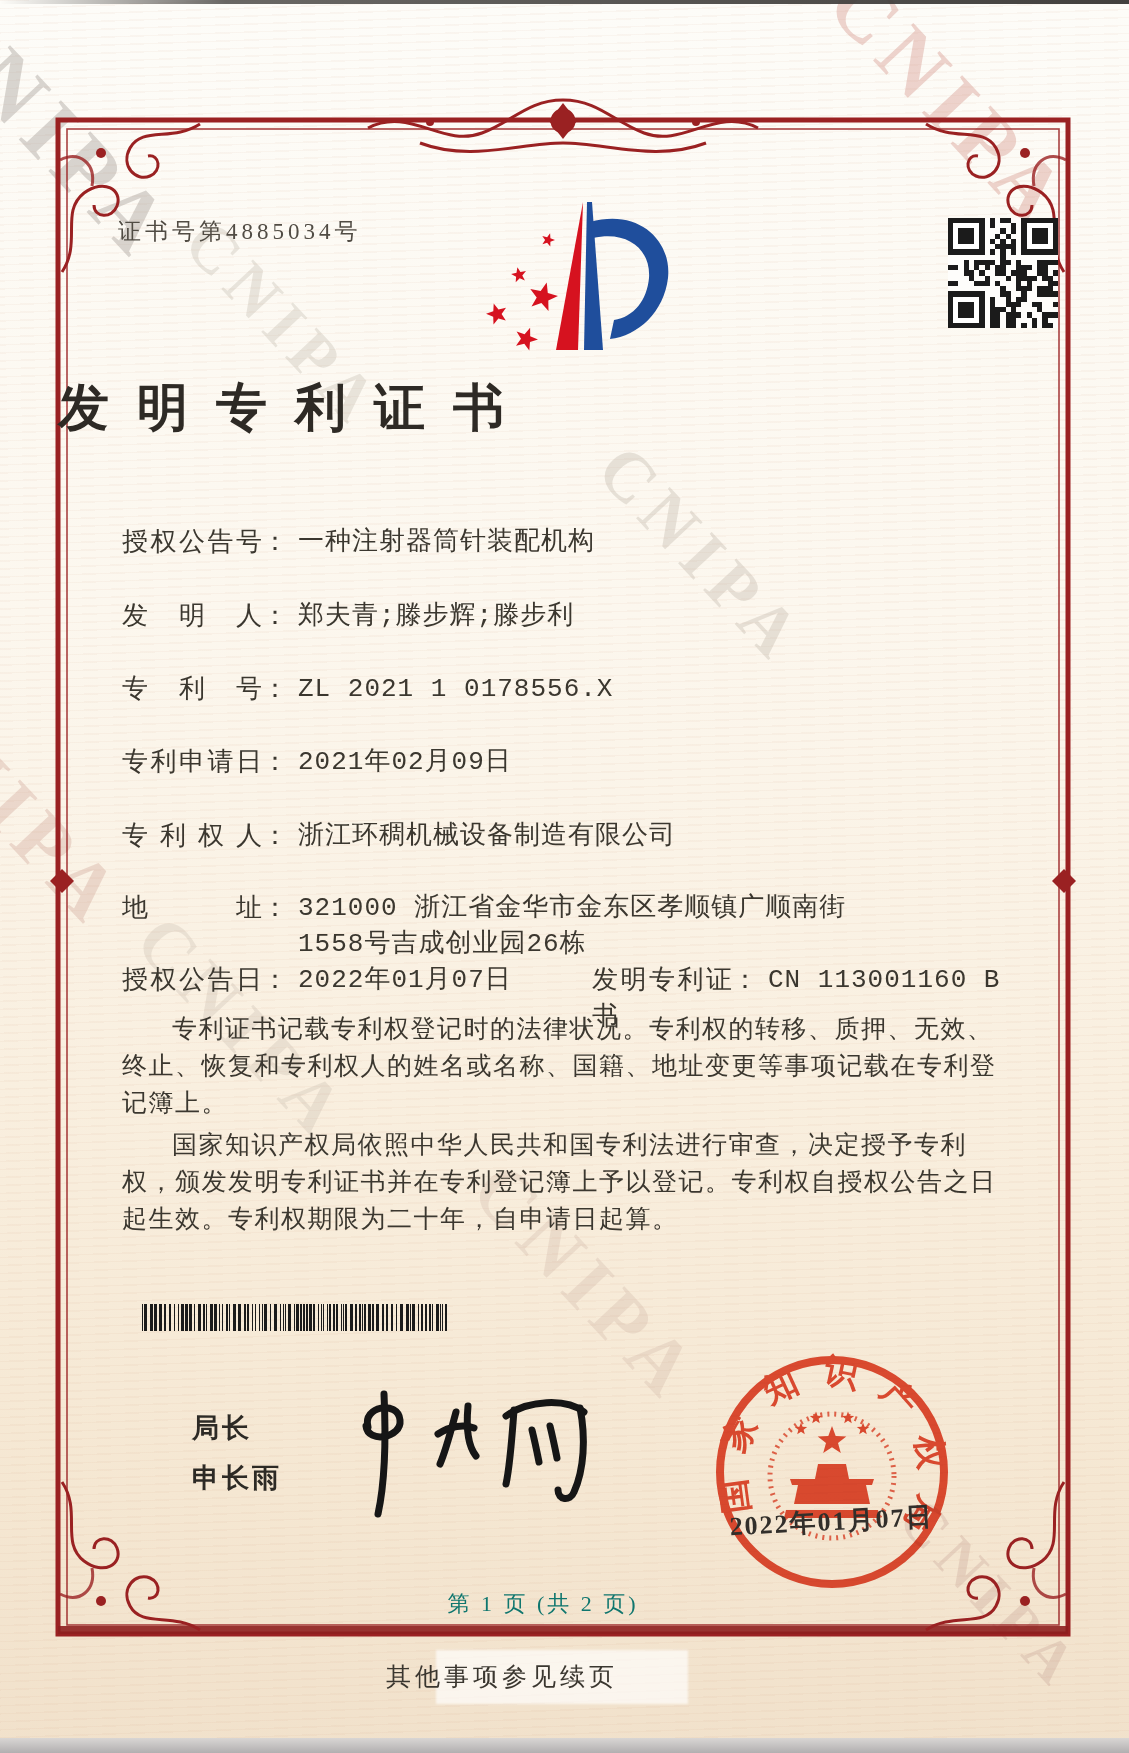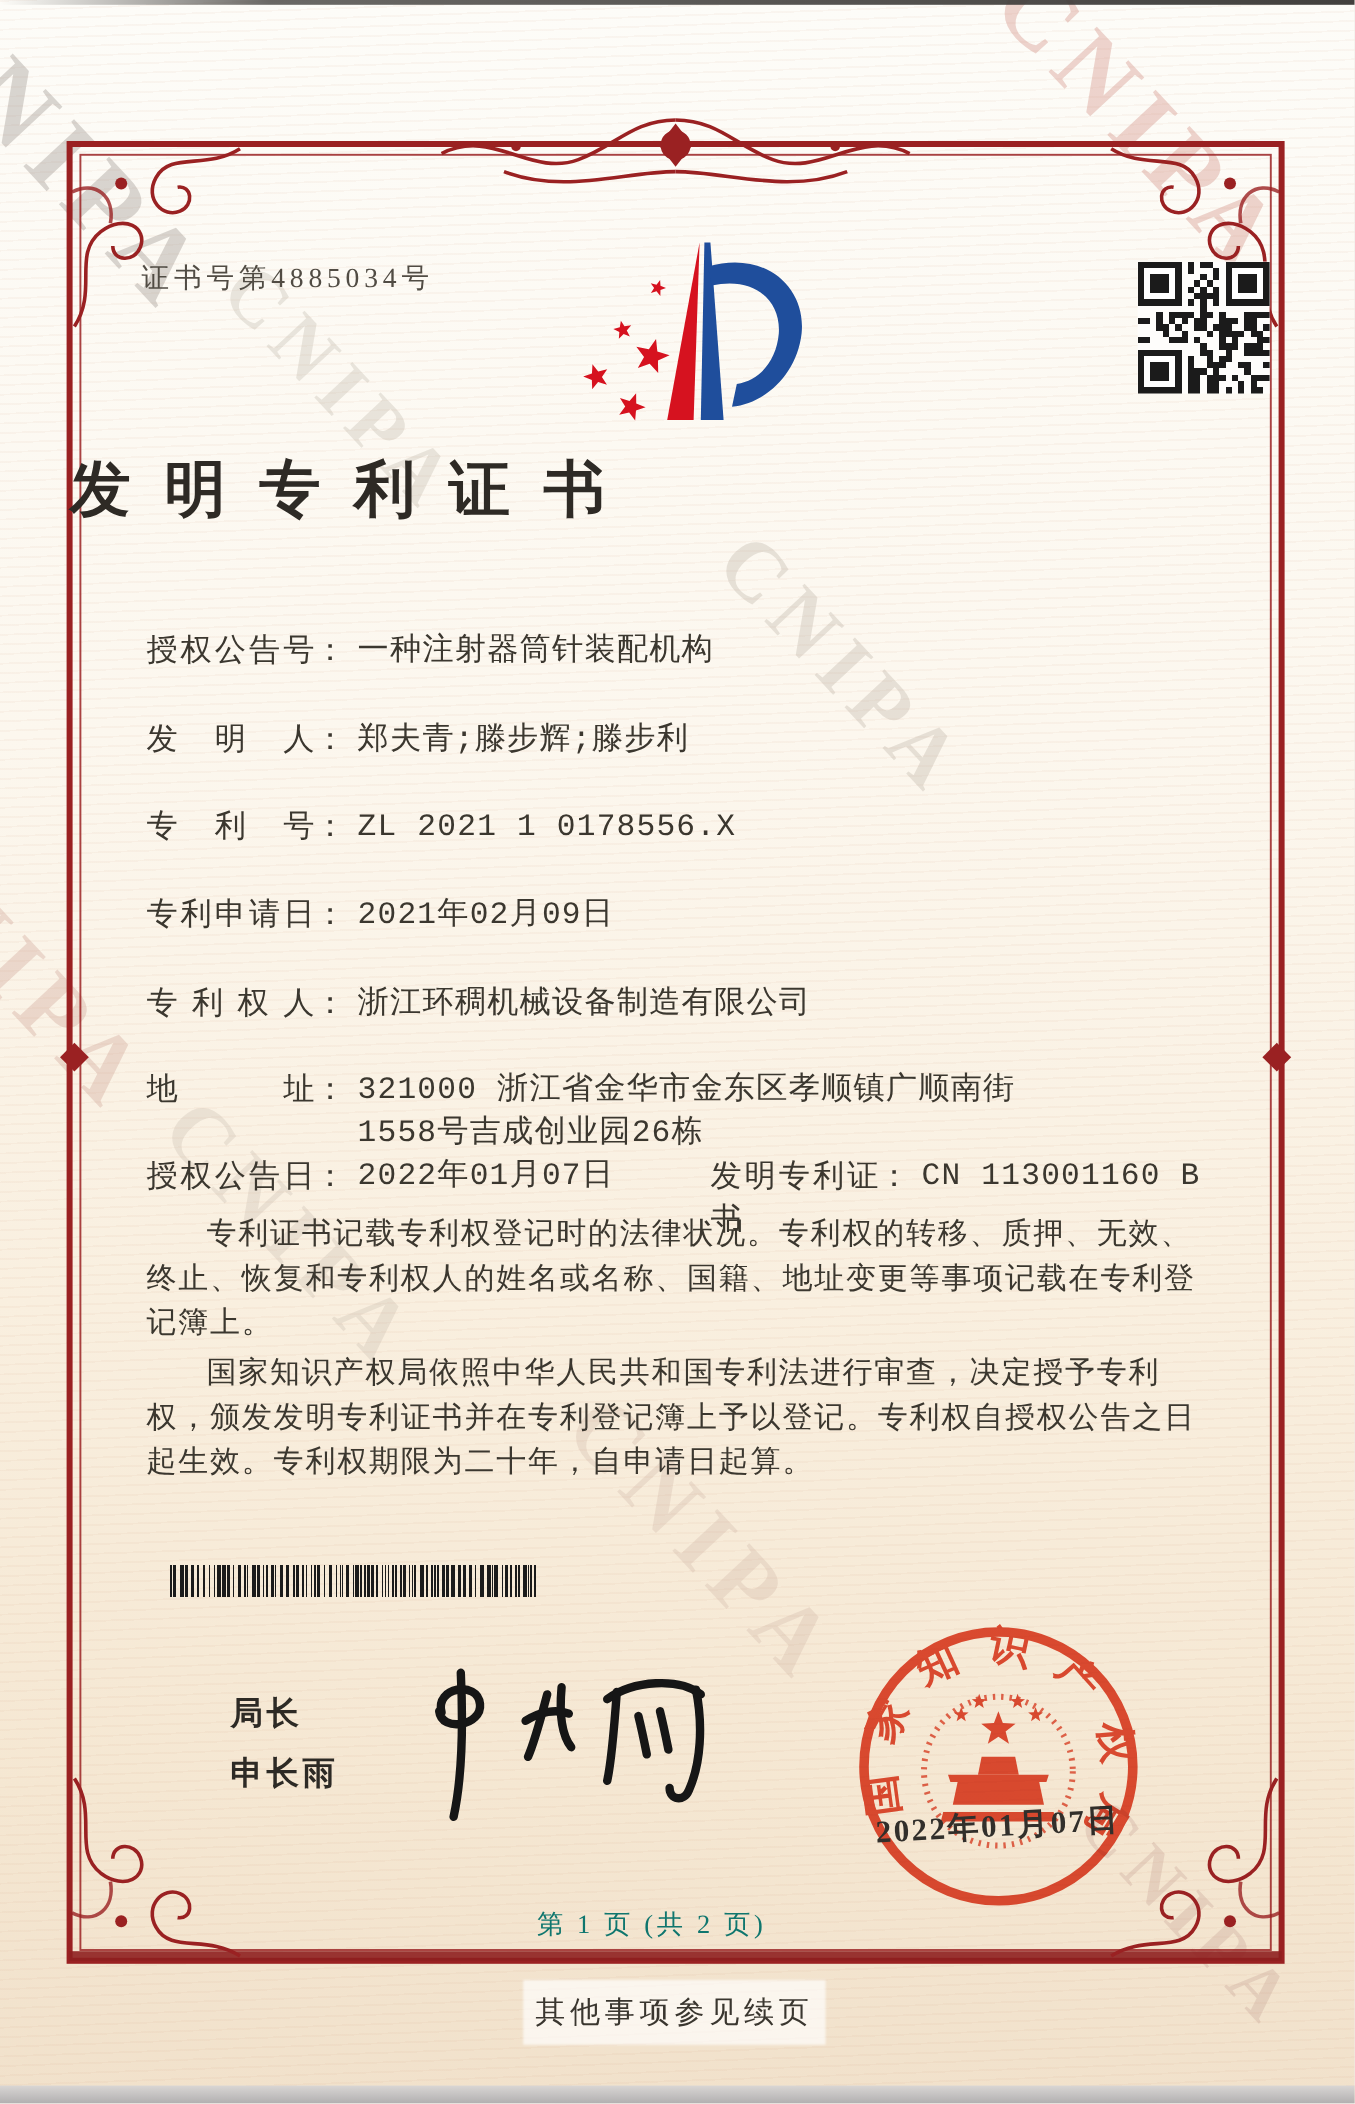--- a/index.html
+++ b/index.html
@@ -27,21 +27,21 @@
   .paras{position:absolute;left:122px;width:886px;top:1010px;font-size:25px;line-height:37px;
     color:#3b372f;letter-spacing:1.5px;}
   .paras p{margin:0 0 5px 0;text-indent:2em;}
   .bureau{position:absolute;left:144px;top:1410px;font-family:"Liberation Sans","DejaVu Sans",sans-serif;
     font-size:27px;font-weight:700;color:#2d2a25;letter-spacing:3px;margin-left:48px;}
   .bureau2{top:1460px;}
   .pageinfo{position:absolute;left:393px;width:300px;top:1589px;text-align:center;
     font-size:22px;color:#0f766e;letter-spacing:3px;}
   .contnote-strip{position:absolute;left:436px;top:1650px;width:252px;height:54px;
     background:rgba(255,255,255,.66);filter:blur(1px);}
-  .contnote{position:absolute;left:386px;width:352px;top:1660px;text-align:center;
+  .contnote{position:absolute;left:386px;width:352px;top:1660px;text-align:left;
     font-size:25px;color:#3a362f;letter-spacing:4px;}
   .qr{position:absolute;left:948px;top:218px;width:110px;height:110px;background:#fefdfb;}
   .seal-svg{position:absolute;left:702px;top:1338px;mix-blend-mode:multiply;opacity:.93;}
   .sig-svg{position:absolute;left:328px;top:1382px;}
   svg{display:block;}
 </style>
 </head>
 <body>
 
 <div class="stage">

